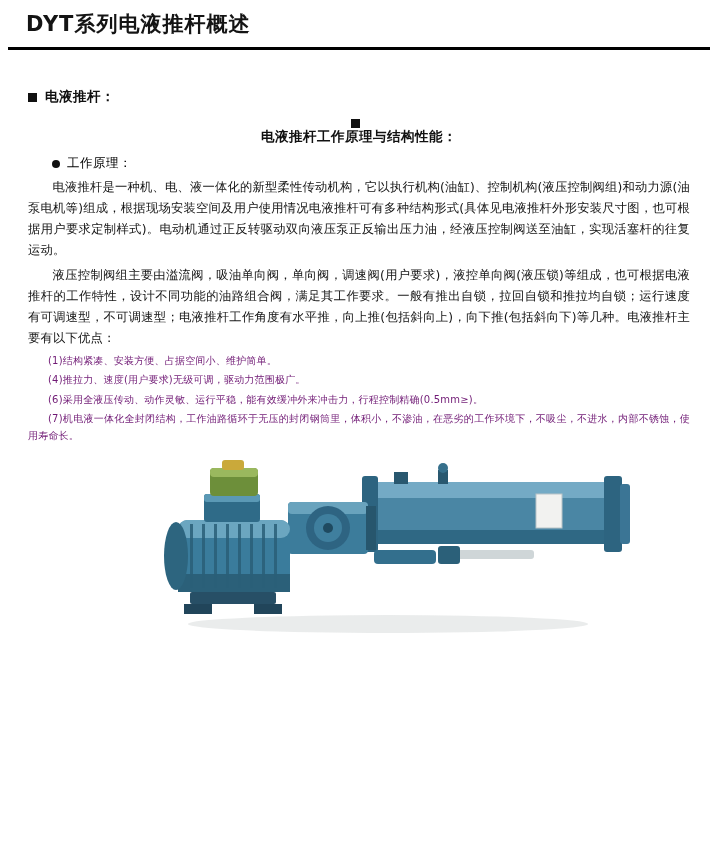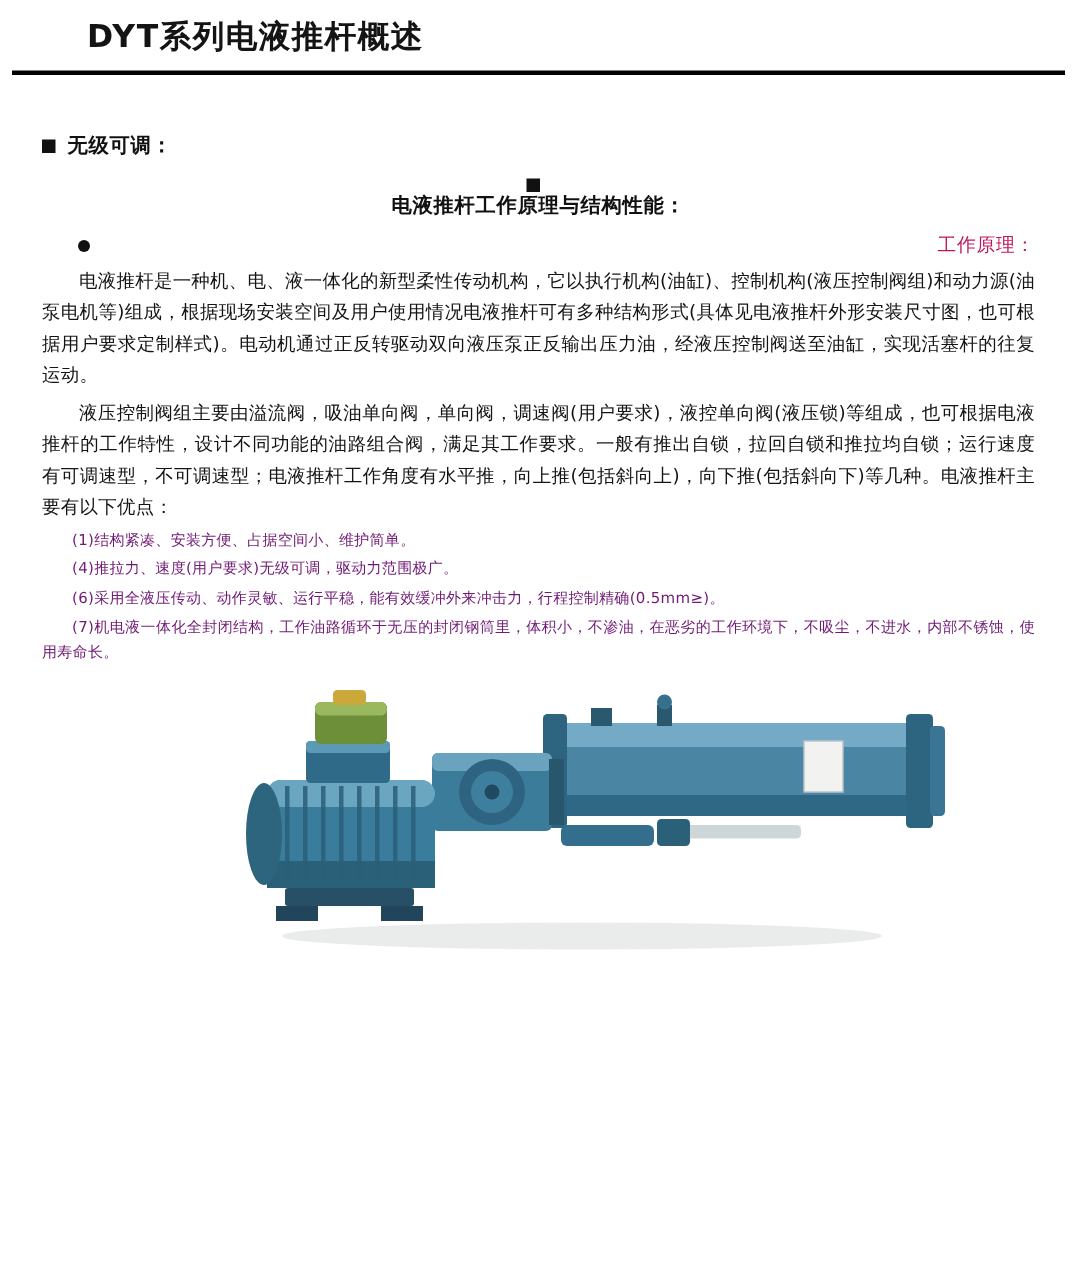--- a/index.html
+++ b/index.html
@@ -29,21 +29,20 @@
   }
   .header-title {
     position: absolute;
     left: 26px;
     top: 10px;
     font-size: 21px;
     font-weight: bold;
     letter-spacing: 1px;
     color: #141414;
     white-space: nowrap;
-    margin-left: 32px;
   }
   .header-rule {
     position: absolute;
     left: 8px;
     right: 8px;
     top: 47px;
     height: 3px;
     background: #000000;
   }
   
@@ -67,24 +66,23 @@
     background: #111111;
     margin-right: 8px;
     flex: none;
   }
   .sec-head.second { margin-top: 13px; flex-direction: column; }
 
   .sub-head {
     display: flex;
     align-items: center;
     font-size: 12.5px;
-    color: #be185d;
+    color: #000000;
     margin: 8px 0 5px 24px;
     letter-spacing: 0.5px;
-    justify-content: space-between;
   }
   .sub-head .dot {
     display: inline-block;
     width: 8px;
     height: 8px;
     border-radius: 50%;
     background: #111111;
     margin-right: 7px;
     flex: none;
   }
@@ -129,21 +127,21 @@
 
   <div class="header">
     <div class="header-title">DYT系列电液推杆概述</div>
     <div class="header-rule"></div>
   </div>
 
   <div class="content">
 
     <div class="sec-head">
       <span class="sq"></span>
-      <span>无级可调：</span>
+      <span>电液推杆：</span>
     </div>
 
     <div class="sec-head second">
       <span class="sq"></span>
       <span>电液推杆工作原理与结构性能：</span>
     </div>
 
     <div class="sub-head">
       <span class="dot"></span>
       <span>工作原理：</span>

